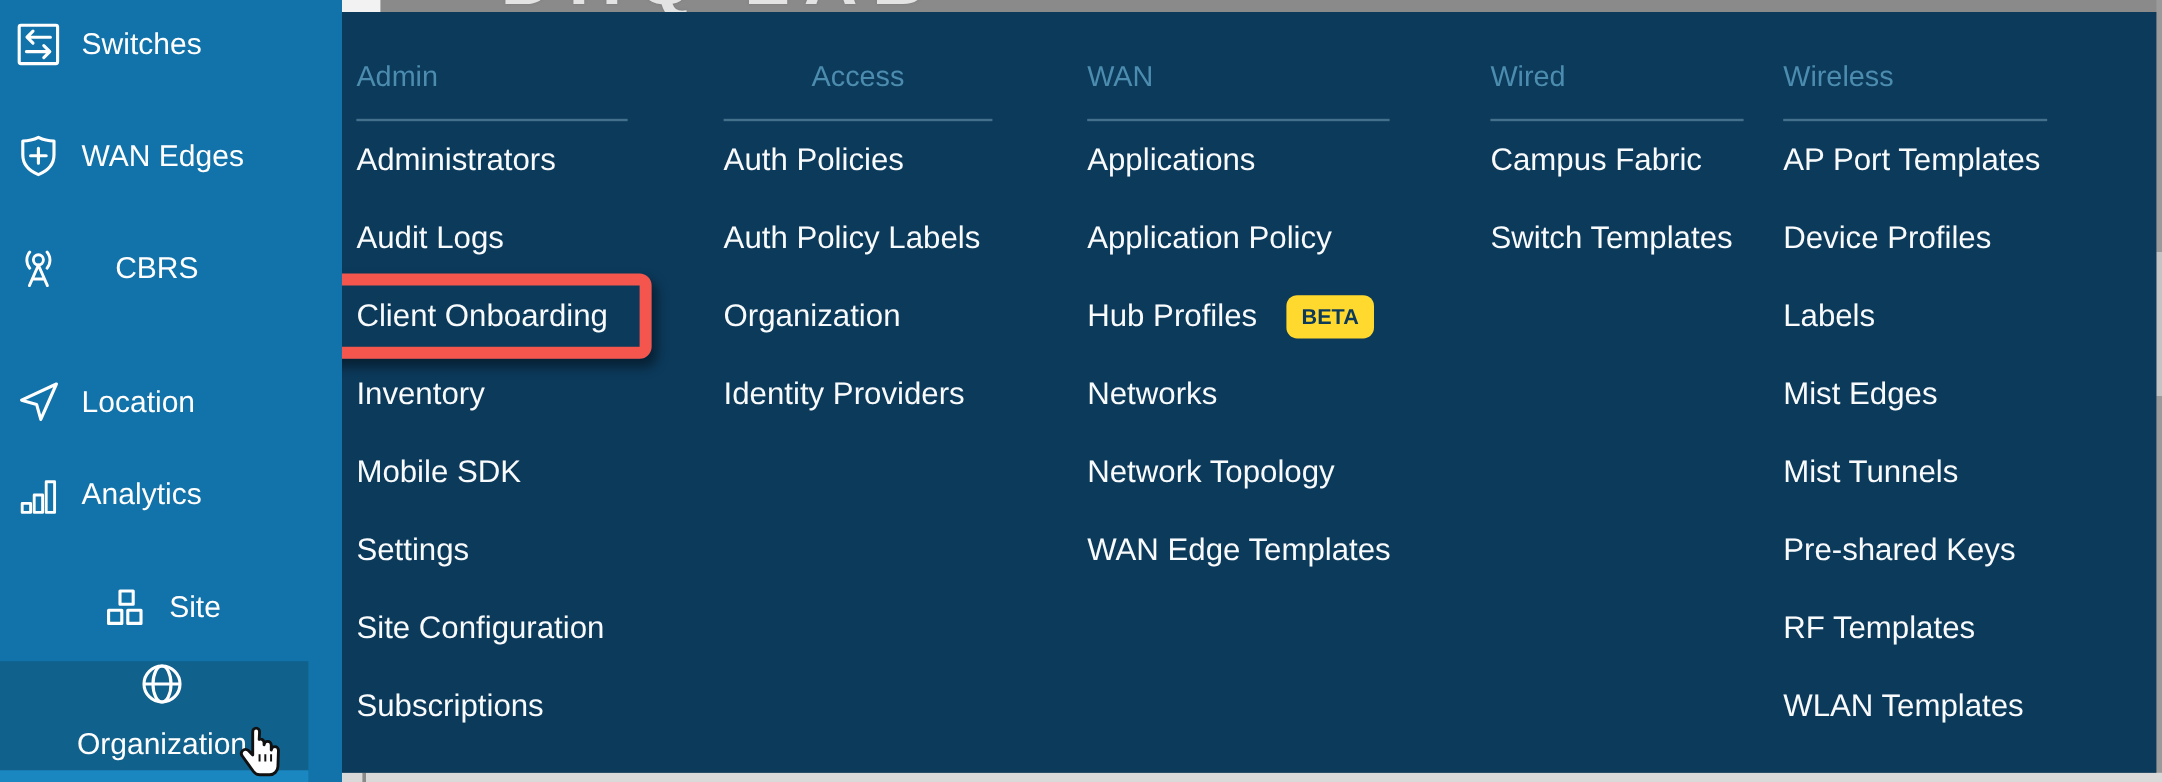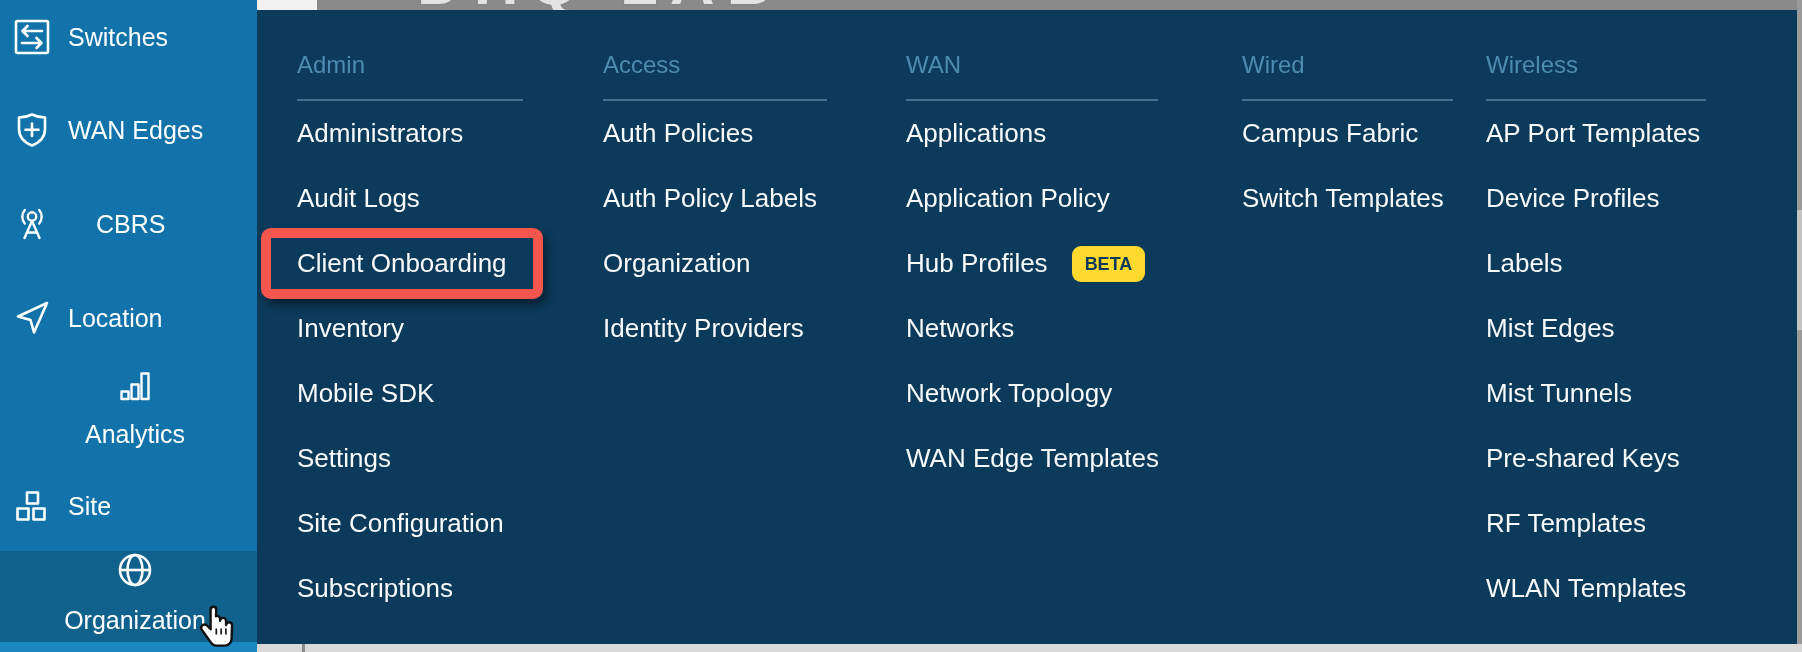--- a/index.html
+++ b/index.html
@@ -18,21 +18,21 @@
 
   
   .panel{position:absolute;left:257px;top:10px;width:1540px;height:634px;background:#0c3a5b;z-index:2;}
   .menu-col{position:absolute;top:34px;}
   .col-header{font-size:24px;line-height:42px;color:#4c8caf;padding-bottom:13px;border-bottom:2px solid #44708c;cursor:default;}
   .menu-item{position:relative;height:65px;display:flex;align-items:center;white-space:nowrap;font-size:26px;color:#f8fafc;cursor:pointer;}
   .hl-box{position:absolute;left:-36px;top:-3px;width:282px;height:71px;box-sizing:border-box;border:10px solid #f4564e;border-radius:10px;box-shadow:4px 6px 10px rgba(0,0,0,.45);pointer-events:none;}
   .beta{background:#ffd92e;color:#0c3a5b;font-weight:bold;font-size:18px;line-height:1;padding:9px 13px;border-radius:9px;margin-left:24px;}
 
   
-  .sidebar{position:absolute;left:0;top:0;width:257px;height:652px;background:#1173a9;z-index:3;}
+  .sidebar{position:absolute;left:0;top:0;width:285px;height:652px;background:#1173a9;z-index:3;}
   .sb-item{position:absolute;left:0;width:257px;height:94px;display:flex;align-items:center;gap:17px;padding-left:13px;box-sizing:border-box;color:#fff;font-size:25px;cursor:pointer;}
   .sb-item.active{background:#10618c;flex-direction:column;}
   .sb-item svg{flex:0 0 auto;}
   .sb-bottom{position:absolute;left:0;top:642px;width:257px;height:10px;background:#1b87c0;}
 
   .cursor{position:absolute;left:198px;top:604px;z-index:9;pointer-events:none;}
 </style>
 </head>
 <body>
 
@@ -61,21 +61,21 @@
         <span>Client Onboarding</span>
         <span class="hl-box"></span>
       </div>
       <div class="menu-item">Inventory</div>
       <div class="menu-item">Mobile SDK</div>
       <div class="menu-item">Settings</div>
       <div class="menu-item">Site Configuration</div>
       <div class="menu-item">Subscriptions</div>
     </div>
 
-    <div class="menu-col" style="left:346px;">
+    <div class="menu-col" style="left:346px;text-align:center;">
       <div class="col-header" style="width:224px;">Access</div>
       <div class="menu-item">Auth Policies</div>
       <div class="menu-item">Auth Policy Labels</div>
       <div class="menu-item">Organization</div>
       <div class="menu-item">Identity Providers</div>
     </div>
 
     <div class="menu-col" style="left:649px;">
       <div class="col-header" style="width:252px;">WAN</div>
       <div class="menu-item">Applications</div>
@@ -129,37 +129,37 @@
 
     <div class="sb-item" style="top:177px;gap:45px;">
       <svg width="38" height="38" viewBox="0 0 38 38" fill="none" stroke="#fff" stroke-width="2.4" stroke-linecap="round" stroke-linejoin="round">
         <circle cx="19" cy="11.5" r="4.2"></circle>
         <path d="M11.8 5 a10.5 10.5 0 0 0 0 13.5 M26.2 5 a10.5 10.5 0 0 1 0 13.5"></path>
         <path d="M19 16 L11.5 33 M19 16 L26.5 33 M14 27.5 H24"></path>
       </svg>
       <span>CBRS</span>
     </div>
 
-    <div class="sb-item" style="top:271px;align-items:center;">
+    <div class="sb-item" style="top:288px;align-items:center;">
       <svg width="38" height="38" viewBox="0 0 38 38" fill="none" stroke="#fff" stroke-width="2.6" stroke-linejoin="round">
         <path d="M34 4 L5 17.5 L17.5 21 L21 33.5 Z"></path>
       </svg>
       <span>Location</span>
     </div>
 
-    <div class="sb-item" style="top:365px;flex-direction:column;">
+    <div class="sb-item" style="top:365px;">
       <svg width="38" height="38" viewBox="0 0 38 38" fill="none" stroke="#fff" stroke-width="2.4" stroke-linejoin="round">
         <rect x="5.5" y="26.5" width="7" height="7.5"></rect>
         <rect x="15.5" y="19.5" width="7" height="14.5"></rect>
         <rect x="25.5" y="8.5" width="7" height="25.5"></rect>
       </svg>
       <span>Analytics</span>
     </div>
 
-    <div class="sb-item" style="top:459px;">
+    <div class="sb-item" style="top:459px;justify-content:center;">
       <svg width="38" height="38" viewBox="0 0 38 38" fill="none" stroke="#fff" stroke-width="2.6" stroke-linejoin="round">
         <rect x="14" y="5.5" width="11" height="11"></rect>
         <rect x="4.5" y="21.5" width="11" height="11"></rect>
         <rect x="20.5" y="21.5" width="11" height="11"></rect>
       </svg>
       <span>Site</span>
     </div>
 
     <div class="sb-item active" style="top:551px;height:91px;">
       <svg width="38" height="38" viewBox="0 0 38 38" fill="none" stroke="#fff" stroke-width="2.6">

